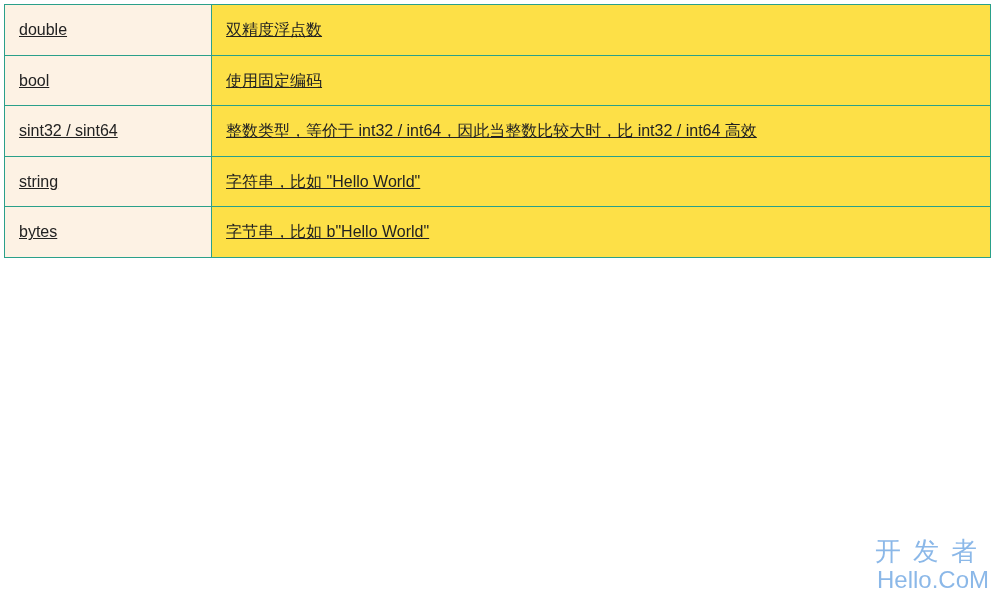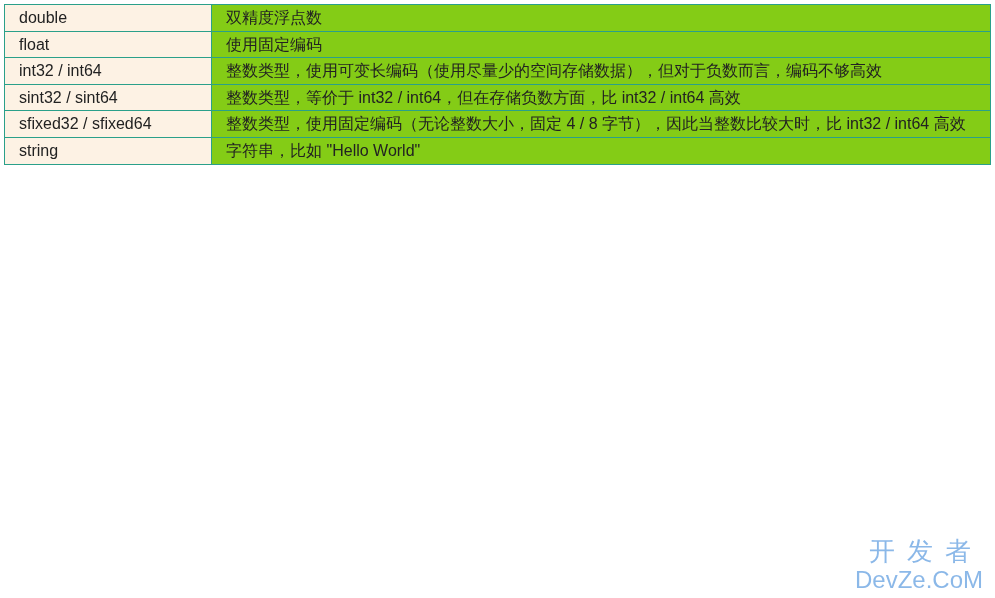--- a/index.html
+++ b/index.html
@@ -10,36 +10,37 @@
     font-size: 16px;
     color: #222;
   }
   table {
     width: 100%;
     border-collapse: collapse;
     table-layout: fixed;
   }
   td {
     border: 1px solid #2aa08a;
-    padding: 0 14px;
+    padding: 12px 14px;
     vertical-align: middle;
     line-height: 1.6;
     word-wrap: break-word;
+    text-decoration: underline;
   }
   .col-type {
     width: 21%;
     background: #fdf2e4;
   }
   .col-desc {
     width: 79%;
-    background: #84cc16;
+    background: #fde047;
   }
   .watermark {
     position: fixed;
-    right: 12px;
+    right: 6px;
     bottom: 4px;
     text-align: right;
     font-family: "SimSun", serif;
     line-height: 1.15;
     pointer-events: none;
     user-select: none;
   }
   .watermark .wm-cn {
     color: #2d7ed6;
     font-size: 26px;
@@ -60,38 +61,34 @@
   <colgroup>
     <col class="col-type">
     <col class="col-desc">
   </colgroup>
   <tbody>
     <tr>
       <td class="col-type">double</td>
       <td class="col-desc">双精度浮点数</td>
     </tr>
     <tr>
-      <td class="col-type">float</td>
+      <td class="col-type">bool</td>
       <td class="col-desc">使用固定编码</td>
     </tr>
     <tr>
-      <td class="col-type">int32 / int64</td>
-      <td class="col-desc">整数类型，使用可变长编码（使用尽量少的空间存储数据），但对于负数而言，编码不够高效</td>
-    </tr>
-    <tr>
       <td class="col-type">sint32 / sint64</td>
-      <td class="col-desc">整数类型，等价于 int32 / int64，但在存储负数方面，比 int32 / int64 高效</td>
-    </tr>
-    <tr>
-      <td class="col-type">sfixed32 / sfixed64</td>
-      <td class="col-desc">整数类型，使用固定编码（无论整数大小，固定 4 / 8 字节），因此当整数比较大时，比 int32 / int64 高效</td>
+      <td class="col-desc">整数类型，等价于 int32 / int64，因此当整数比较大时，比 int32 / int64 高效</td>
     </tr>
     <tr>
       <td class="col-type">string</td>
       <td class="col-desc">字符串，比如 "Hello World"</td>
+    </tr>
+    <tr>
+      <td class="col-type">bytes</td>
+      <td class="col-desc">字节串，比如 b"Hello World"</td>
     </tr>
   </tbody>
 </table>
 
 <div class="watermark">
   <div class="wm-cn">开发者</div>
-  <div class="wm-en">DevZe.CoM</div>
+  <div class="wm-en">Hello.CoM</div>
 </div>
 
 </body></html>

